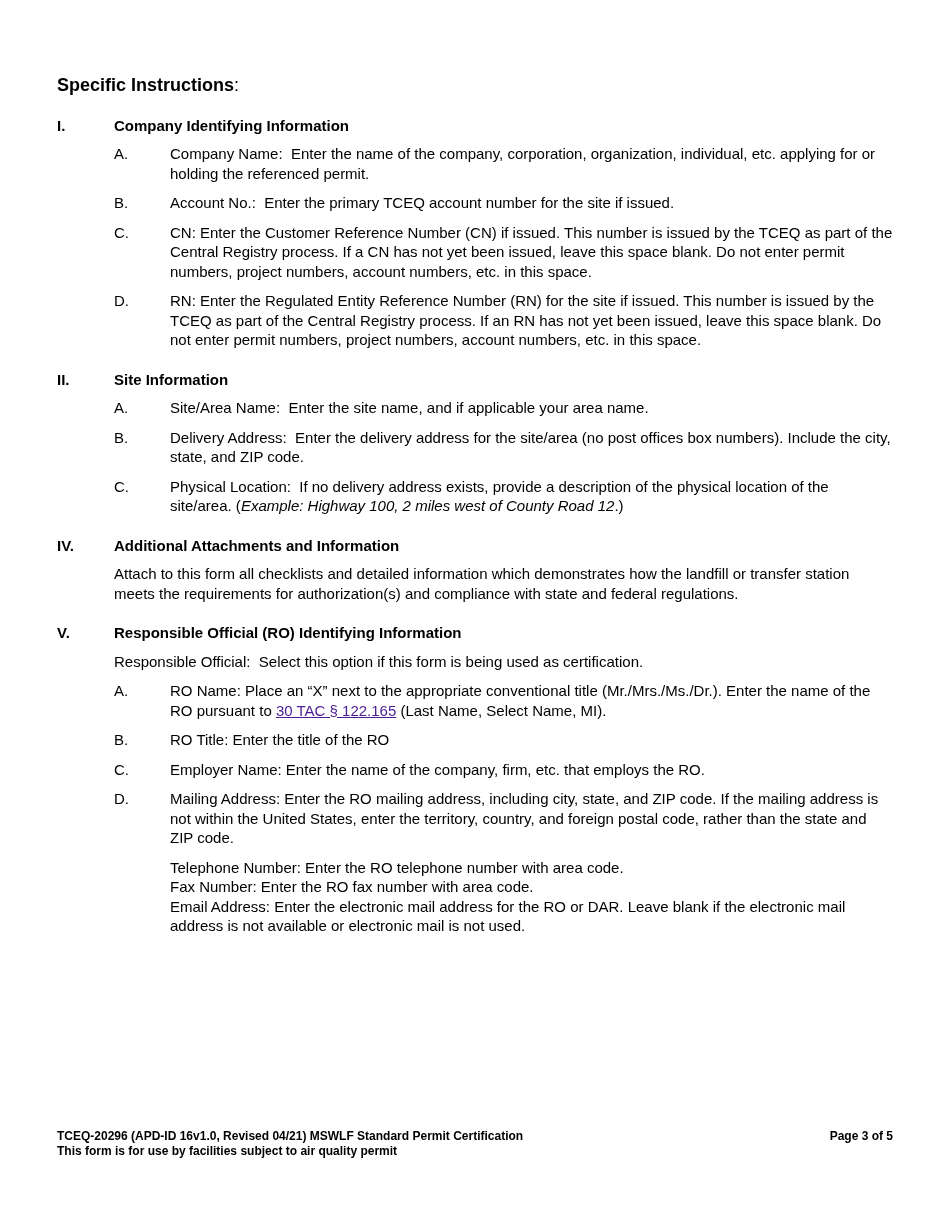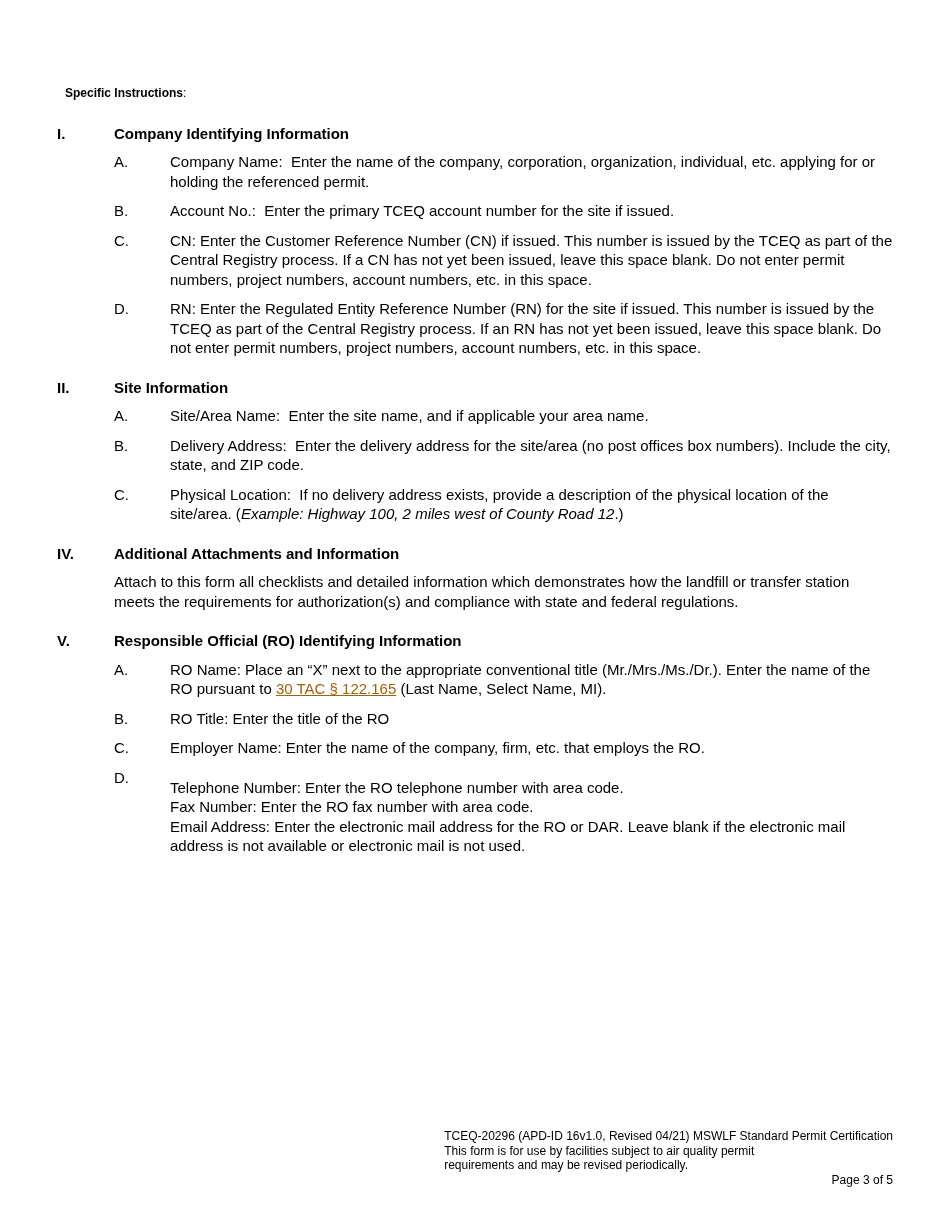--- a/index.html
+++ b/index.html
@@ -9,21 +9,21 @@
     box-sizing: border-box;
     position: relative;
     background: #ffffff;
     padding: 76px 57px 0 57px;
     font-family: "Liberation Sans", sans-serif;
     font-size: 15px;
     line-height: 19.5px;
     color: #000000;
     overflow: hidden;
   }
-  .page-title { margin: 8px; font-size: 12px; line-height: 19.5px; font-weight: 700; }
+  .page-title { margin: 0; font-size: 18px; line-height: 19.5px; font-weight: 700; }
   .page-title .colon { font-weight: 400; }
 
   .section { margin-top: 20px; }
   .sec-head {
     display: grid;
     grid-template-columns: 57px 1fr;
     font-weight: 700;
     margin-bottom: 9px;
   }
   .sec-body { }
@@ -39,25 +39,24 @@
   .italic { font-style: italic; }
   a.doc-link { color: #0563C1; text-decoration: underline; cursor: pointer; }
 
   .footer {
     position: absolute;
     left: 57px;
     right: 57px;
     top: 1129px;
     display: flex;
     justify-content: space-between;
-    align-items: flex-end;
+    align-items: flex-start;
     font-size: 12px;
     line-height: 14.5px;
-    font-weight: 400;
-    flex-direction: column;
+    font-weight: 700;
   }
 </style>
 </head>
 <body>
 
 <div class="page">
 
   <h1 class="page-title"><span>Specific Instructions</span><span class="colon">:</span></h1>
 
   <section class="section">
@@ -113,48 +112,49 @@
       <span>Additional Attachments and Information</span>
     </div>
     <div class="sec-para text">Attach to this form all checklists and detailed information which demonstrates how the landfill or transfer station meets the requirements for authorization(s) and compliance with state and federal regulations.</div>
   </section>
 
   <section class="section">
     <div class="sec-head">
       <span>V.</span>
       <span>Responsible Official (RO) Identifying Information</span>
     </div>
+    <div class="sec-para text">Responsible Official:  Select this option if this form is being used as certification.</div>
     <div class="sec-body">
       <div class="item">
         <span>A.</span>
-        <span class="text"><span>RO Name: Place an “X” next to the appropriate conventional title (Mr./Mrs./Ms./Dr.). Enter the name of the RO pursuant to </span><a href="#" class="doc-link" style="color: #a16207;">30 TAC § 122.165</a><span> (Last Name, Select Name, MI).</span></span>
+        <span class="text"><span>RO Name: Place an “X” next to the appropriate conventional title (Mr./Mrs./Ms./Dr.). Enter the name of the RO pursuant to </span><a href="#" class="doc-link" style="color: #4c1d95;">30 TAC § 122.165</a><span> (Last Name, Select Name, MI).</span></span>
       </div>
       <div class="item">
         <span>B.</span>
         <span class="text">RO Title: Enter the title of the RO</span>
       </div>
       <div class="item">
         <span>C.</span>
         <span class="text">Employer Name: Enter the name of the company, firm, etc. that employs the RO.</span>
       </div>
       <div class="item">
         <span>D.</span>
         <span>
+          <div class="text">Mailing Address: Enter the RO mailing address, including city, state, and ZIP code. If the mailing address is not within the United States, enter the territory, country, and foreign postal code, rather than the state and ZIP code.</div>
           <div class="sub-block">
             <div class="text">Telephone Number: Enter the RO telephone number with area code.</div>
             <div class="text">Fax Number: Enter the RO fax number with area code.</div>
             <div class="text">Email Address: Enter the electronic mail address for the RO or DAR. Leave blank if the electronic mail address is not available or electronic mail is not used.</div>
           </div>
         </span>
       </div>
     </div>
   </section>
 
   <footer class="footer">
     <div class="footer-left">
       <div>TCEQ-20296 (APD-ID 16v1.0, Revised 04/21) MSWLF Standard Permit Certification</div>
       <div>This form is for use by facilities subject to air quality permit</div>
-      <div>requirements and may be revised periodically.</div>
     </div>
     <div class="footer-right">Page 3 of 5</div>
   </footer>
 
 </div>
 
 </body></html>

